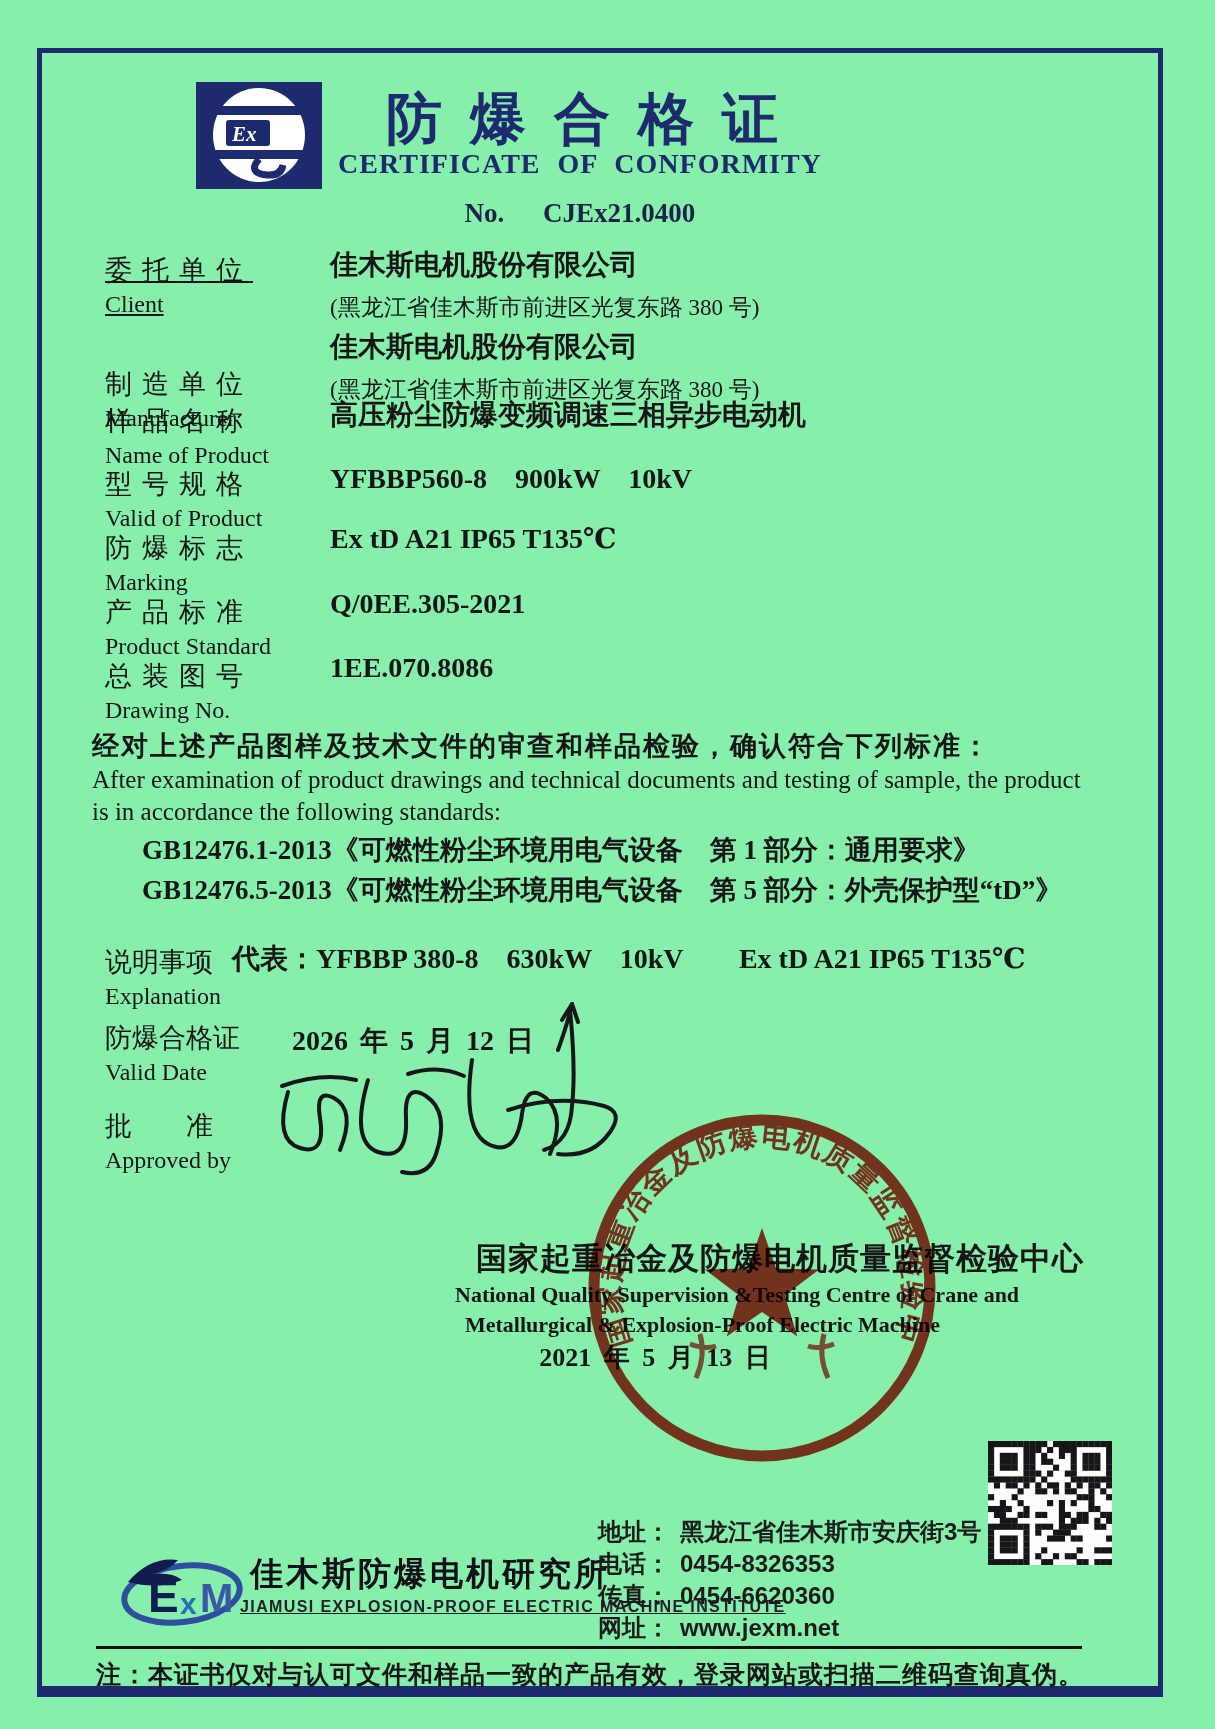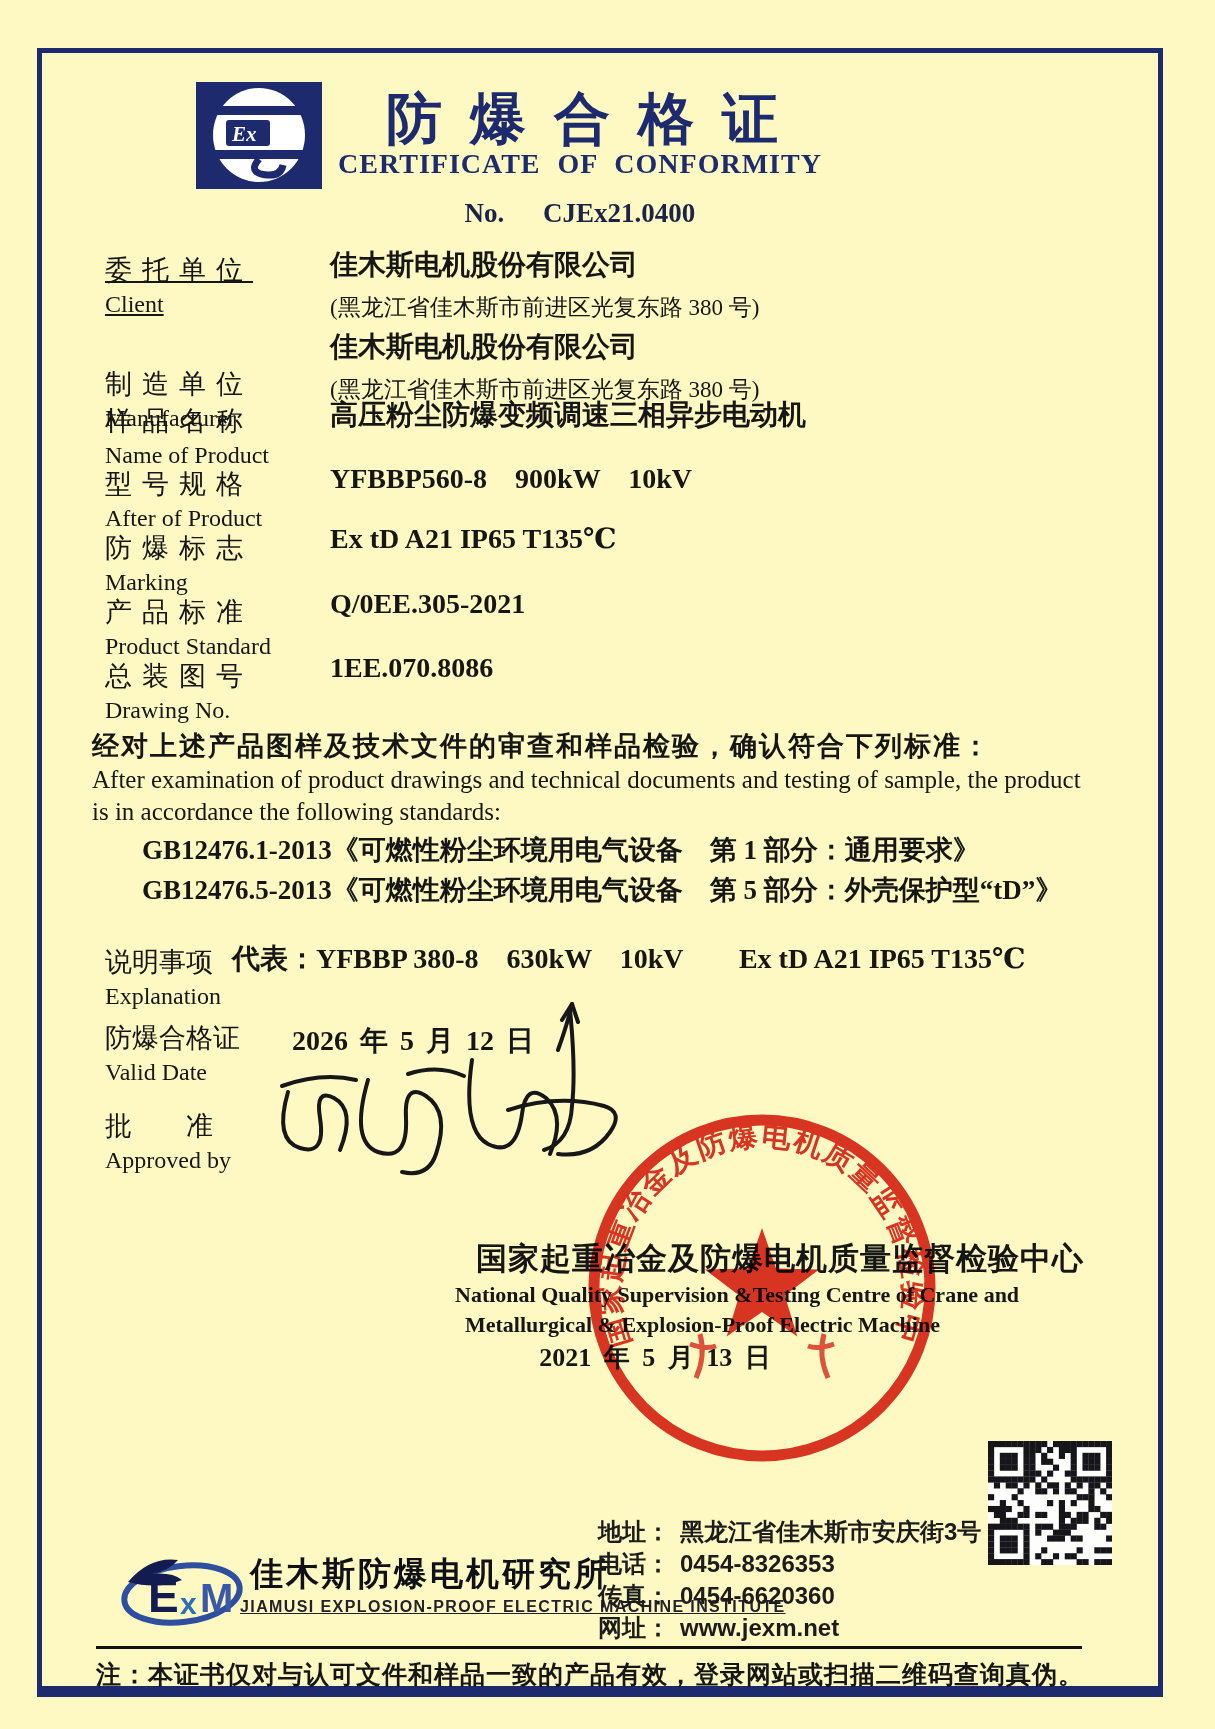--- a/index.html
+++ b/index.html
@@ -1,16 +1,16 @@
 <!DOCTYPE html>
 <html><head>
 <meta charset="utf-8">
 <style>
   html,body{margin:0;padding:0;background:#ffffff;}
-  .page{position:relative;width:1215px;height:1729px;background:#fef9c3;overflow:hidden;
+  .page{position:relative;width:1215px;height:1729px;background:#86efac;overflow:hidden;
         font-family:"Liberation Serif","DejaVu Serif",serif;color:#161616;}
   .frame{position:absolute;left:37px;top:48px;width:1116px;height:1633px;
          border:5px solid #1d2a6d;border-bottom-width:11px;}
   .abs{position:absolute;}
   .sans{font-family:"Liberation Sans","DejaVu Sans",sans-serif;}
 
   .title-cn{left:356px;top:82px;width:480px;text-align:center;font-size:56px;font-weight:bold;
             letter-spacing:28px;color:#1d2a6d;white-space:nowrap;}
   .title-en{left:300px;top:148px;width:560px;text-align:center;font-size:28px;font-weight:bold;
             letter-spacing:1px;word-spacing:9px;color:#1d2a6d;white-space:nowrap;}
@@ -94,21 +94,21 @@
   <div class="abs" style="left:105px;top:403px;">
     <div class="fld-label-cn">样品名称</div>
     <div class="fld-label-en">Name of Product</div>
   </div>
   <div class="abs" style="left:330px;top:396px;">
     <div class="fld-value">高压粉尘防爆变频调速三相异步电动机</div>
   </div>
 
   <div class="abs" style="left:105px;top:466px;">
     <div class="fld-label-cn">型号规格</div>
-    <div class="fld-label-en">After of Product</div>
+    <div class="fld-label-en">Valid of Product</div>
   </div>
   <div class="abs" style="left:330px;top:460px;">
     <div class="fld-value">YFBBP560-8　900kW　10kV</div>
   </div>
 
   <div class="abs" style="left:105px;top:530px;">
     <div class="fld-label-cn">防爆标志</div>
     <div class="fld-label-en">Marking</div>
   </div>
   <div class="abs" style="left:330px;top:522px;">

